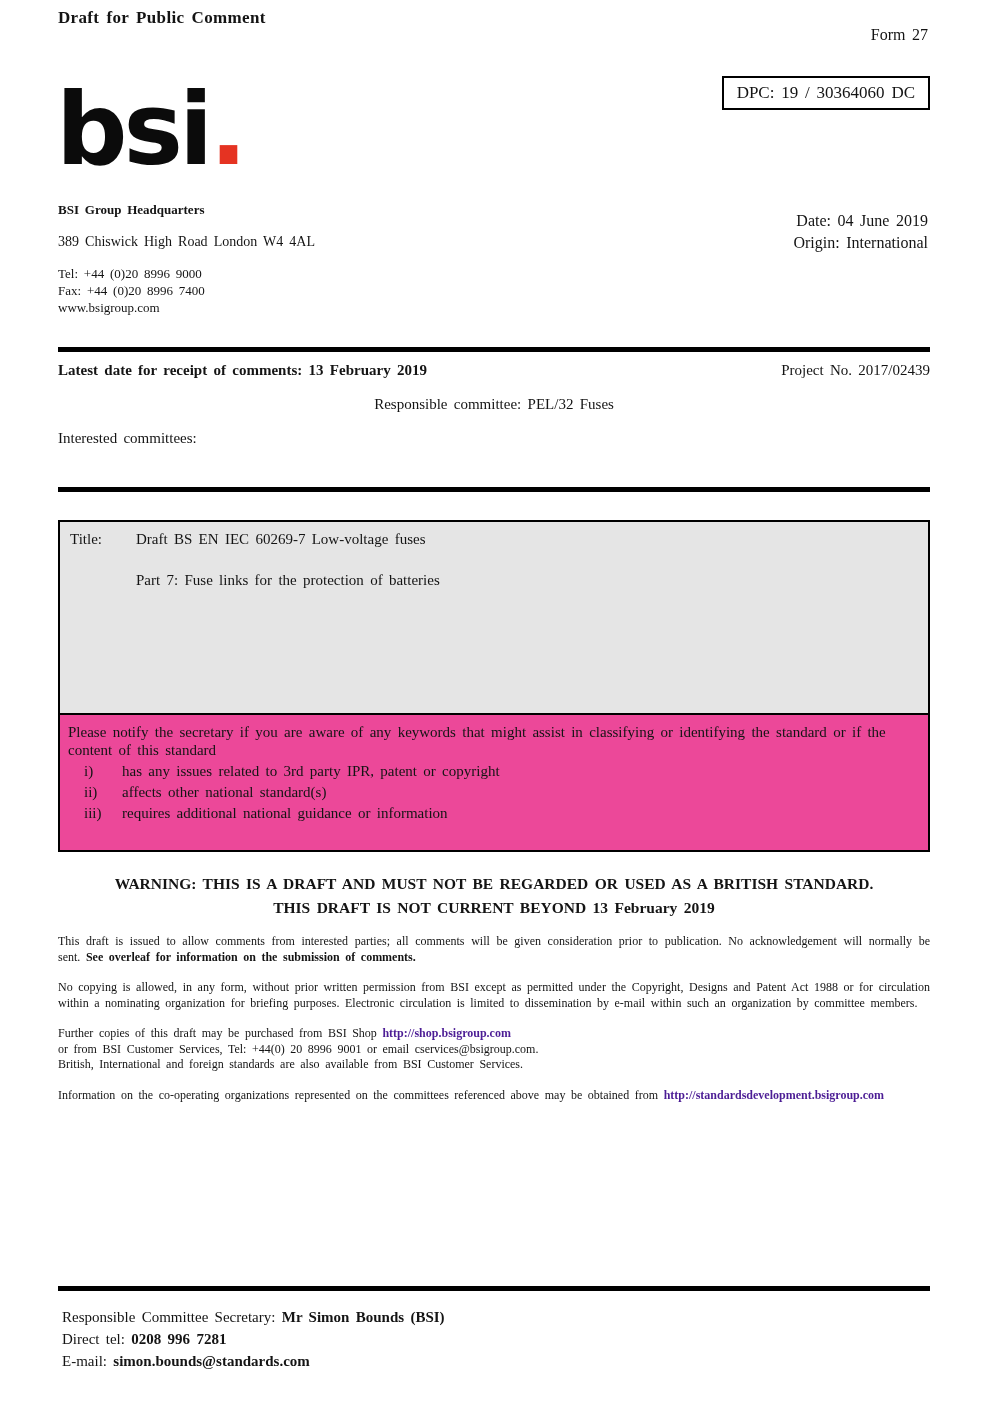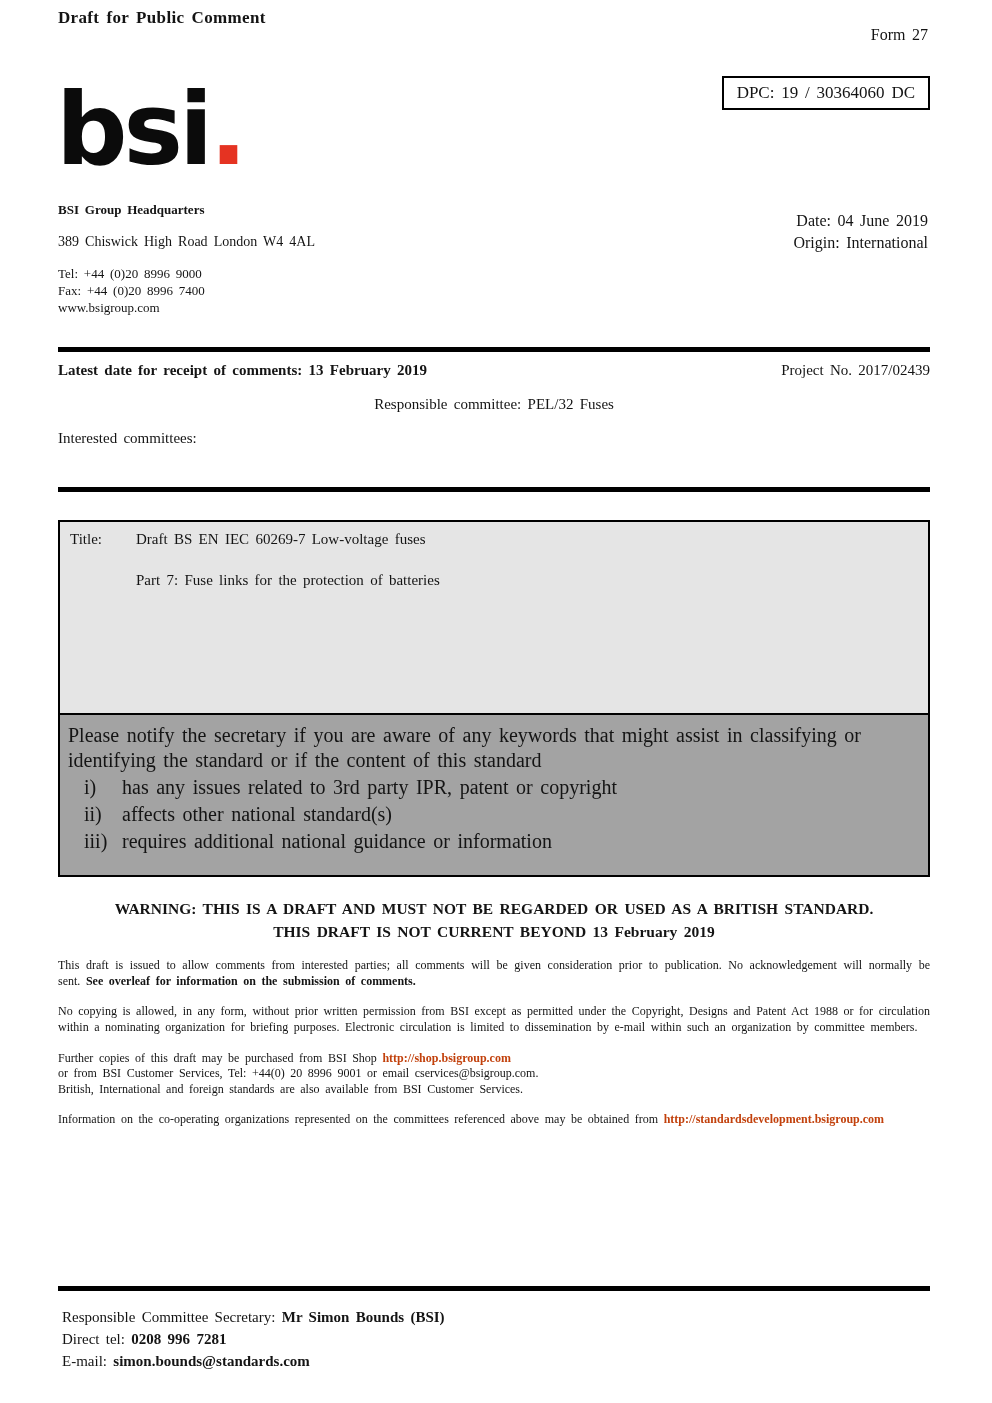--- a/index.html
+++ b/index.html
@@ -70,44 +70,44 @@
     font-size:15px;
     background:#e5e5e5;
   }
   .tb-row { display:flex; }
   .tb-label { width:66px; flex:0 0 66px; }
   .tb-line2 { margin-top:24px; }
 
   .keywords-box {
     margin:-2px 62px 0 58px;
     border:2px solid #000;
-    padding:8px 10px 21px 8px;
-    font-size:20px;
+    padding:8px 10px 28px 8px;
+    font-size:15px;
     line-height:1.25;
-    background:#a3a3a3;
+    background:#ec4899;
   }
   .kw-item { display:flex; margin-left:16px; margin-top:2px; }
   .kw-marker { width:38px; flex:0 0 38px; }
 
   .warning {
     margin:20px 62px 0 58px;
     text-align:center;
     font-weight:bold;
     font-size:15.5px;
     line-height:1.5;
   }
 
   .para {
     margin:15px 62px 0 58px;
     font-size:12px;
     line-height:1.3;
     text-align:justify;
   }
   .para .bold { font-weight:bold; }
-  .link { color:#c2410c; font-weight:bold; text-decoration:none; cursor:pointer; }
+  .link { color:#4c1d95; font-weight:bold; text-decoration:none; cursor:pointer; }
 
   .footer { position:absolute; left:58px; right:62px; top:1286px; }
   .footer .rule { margin:0; }
   .footer-lines { margin-top:16px; padding-left:4px; font-size:15px; line-height:1.45; }
   .footer-lines b { font-weight:bold; }
 </style>
 </head>
 <body>
 
 <div class="page">

